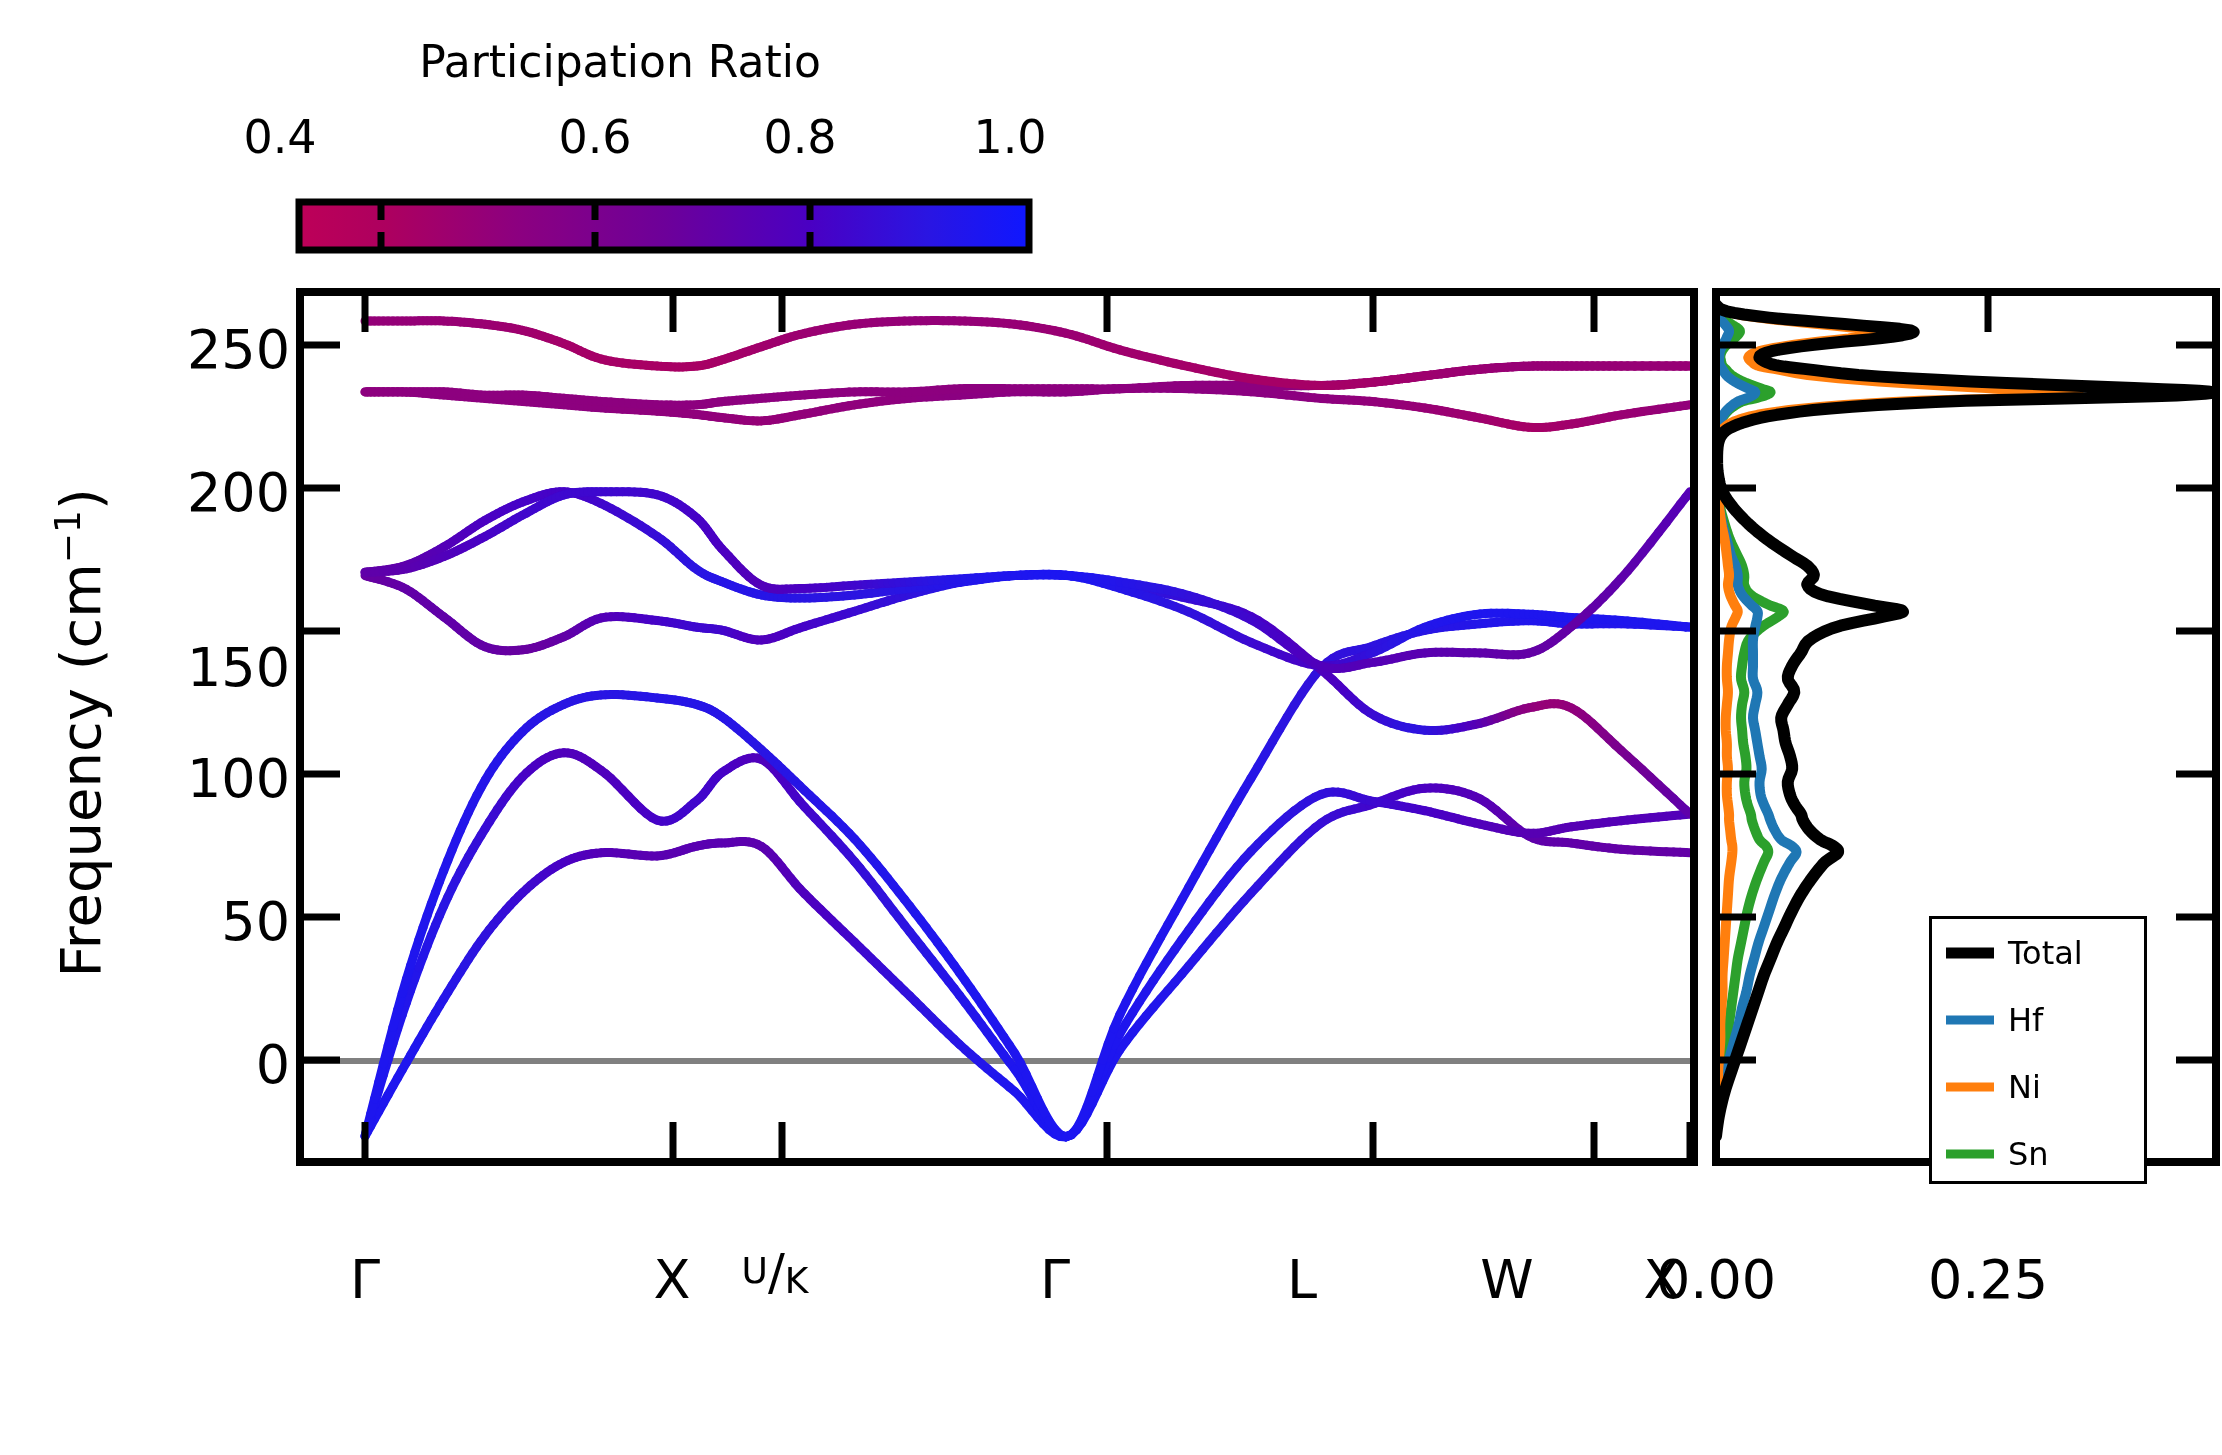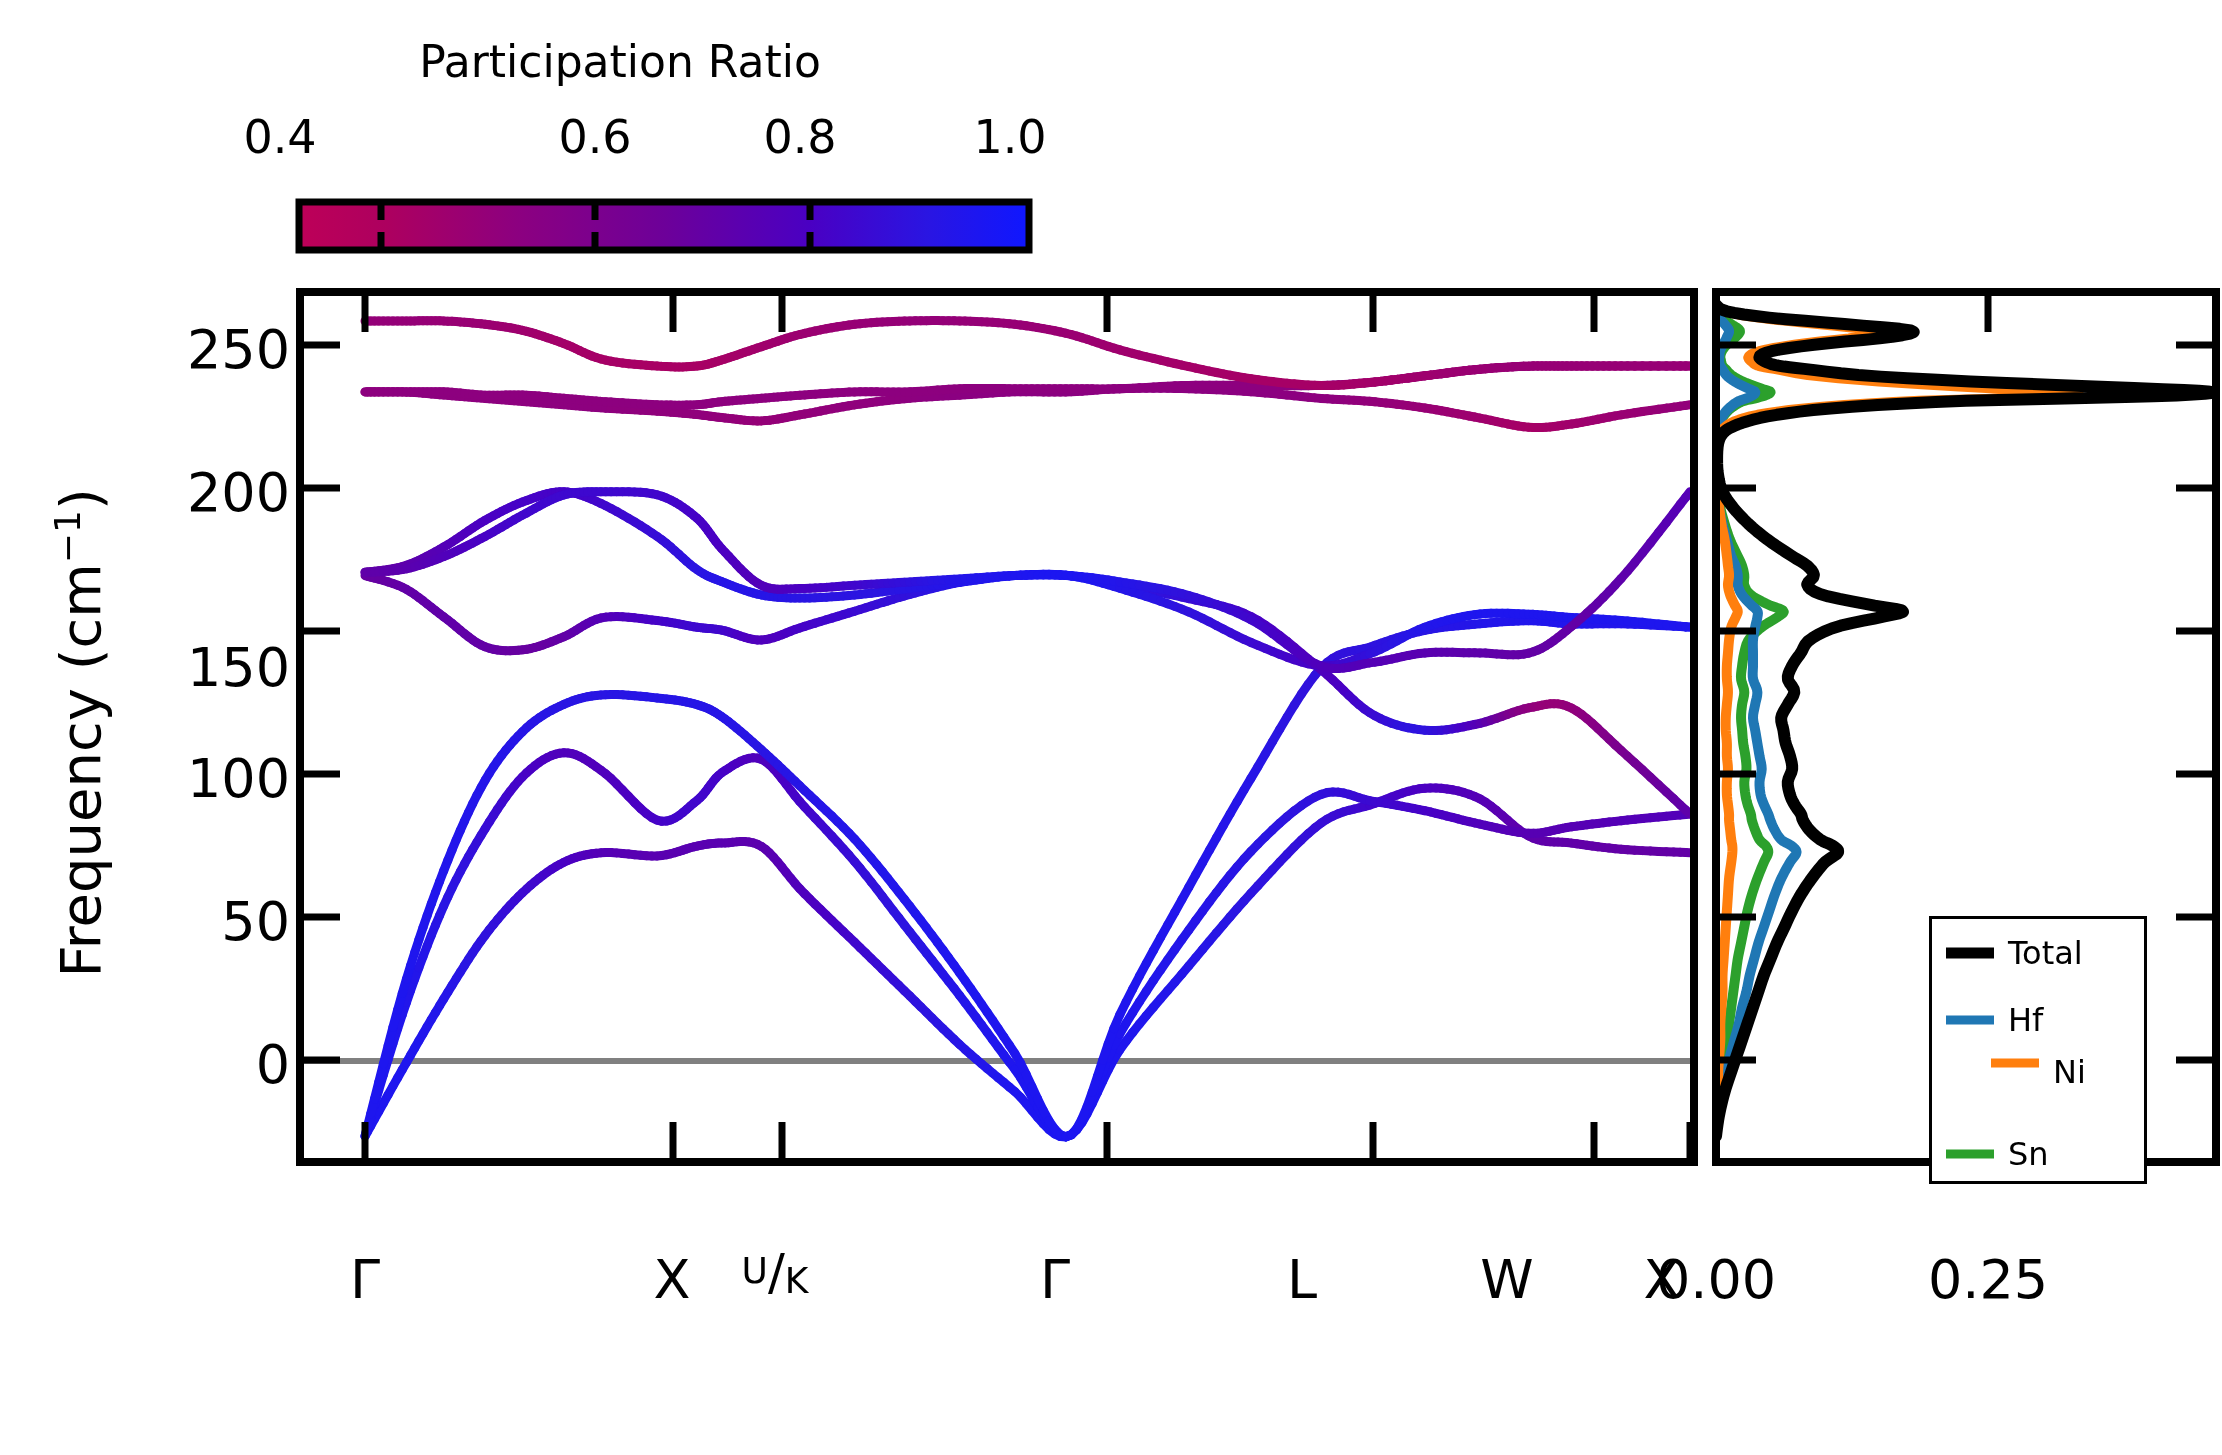--- a/index.html
+++ b/index.html
@@ -2486,21 +2486,21 @@
           <line x1="2" y1="10" x2="50" y2="10" stroke="#000000" stroke-width="11"></line>
         </svg>
       <span class="legend-lbl" style="margin-left:12px;">Total</span>
     </div>
     <div style="display:flex;align-items:center;height:67px;padding-left:12px;">
       <svg width="52" height="20">
           <line x1="2" y1="10" x2="50" y2="10" stroke="#1f77b4" stroke-width="9"></line>
         </svg>
       <span class="legend-lbl" style="margin-left:12px;">Hf</span>
     </div>
-    <div style="display:flex;align-items:flex-start;height:67px;padding-left:12px;margin-left:45px;">
+    <div style="display:flex;align-items:center;height:67px;padding-left:12px;">
       <svg width="52" height="20">
           <line x1="2" y1="10" x2="50" y2="10" stroke="#ff7f0e" stroke-width="9"></line>
         </svg>
       <span class="legend-lbl" style="margin-left:12px;">Ni</span>
     </div>
     <div style="display:flex;align-items:center;height:67px;padding-left:12px;">
       <svg width="52" height="20">
           <line x1="2" y1="10" x2="50" y2="10" stroke="#2ca02c" stroke-width="9"></line>
         </svg>
       <span class="legend-lbl" style="margin-left:12px;">Sn</span>

